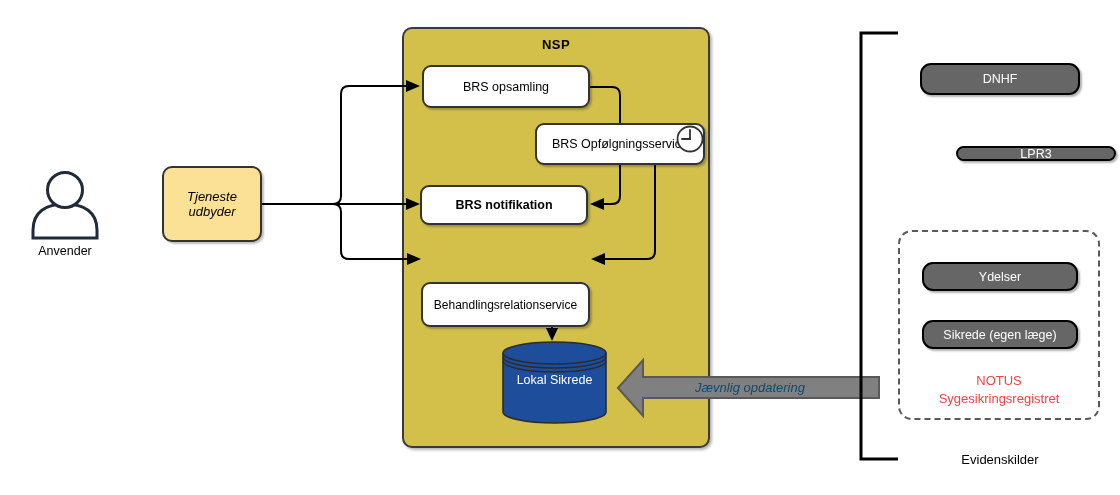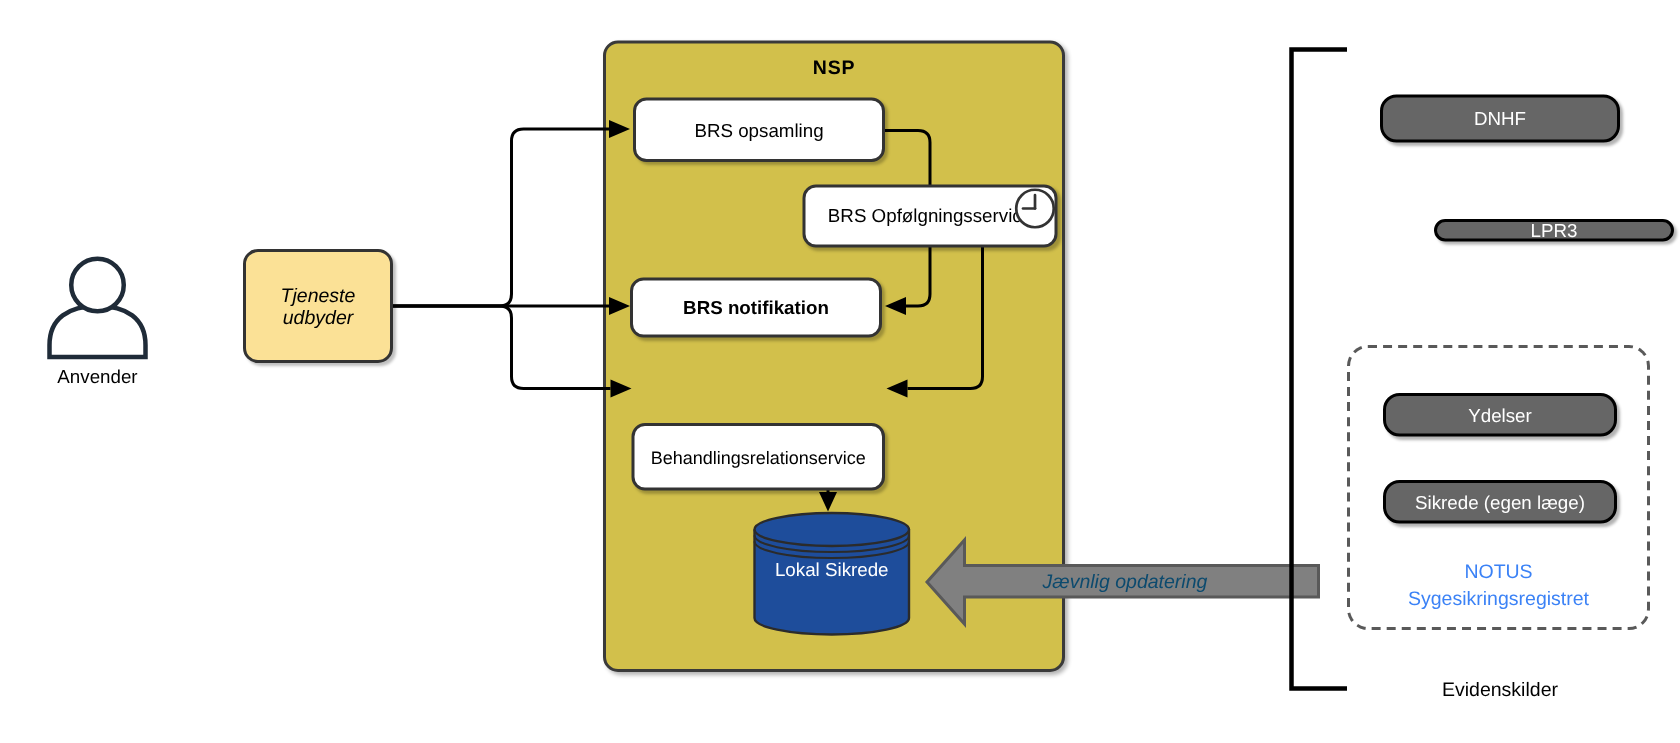--- a/index.html
+++ b/index.html
@@ -33,21 +33,21 @@
   }
   .graybox{
     z-index:3;background:var(--gray_box);border:2px solid #000;border-radius:11px;
     display:flex;align-items:center;justify-content:center;text-align:right;
     color:#fff;font-size:12.5px;box-shadow:2px 2px 2px rgba(0,0,0,.3);
   }
   .dashed-group{
     left:898px;top:230px;width:202px;height:190px;z-index:3;
     border:2px dashed #595959;border-radius:14px;background:transparent;
   }
-  .caption{z-index:5;text-align:center;font-size:13px;line-height:1.35;color:#3b82f6;}
+  .caption{z-index:5;text-align:center;font-size:13px;line-height:1.35;color:#ef4444;}
   .label-dark{z-index:5;text-align:center;font-size:12.5px;color:#000;}
   .db-label{
     left:512px;top:372px;width:85px;z-index:5;text-align:center;
     color:#fff;font-size:12.5px;line-height:1.4;
   }
   .arrow-label{
     left:655px;top:380px;width:190px;z-index:5;text-align:center;
     color:#0c4a6e;font-size:13px;font-style:italic;
   }
 

